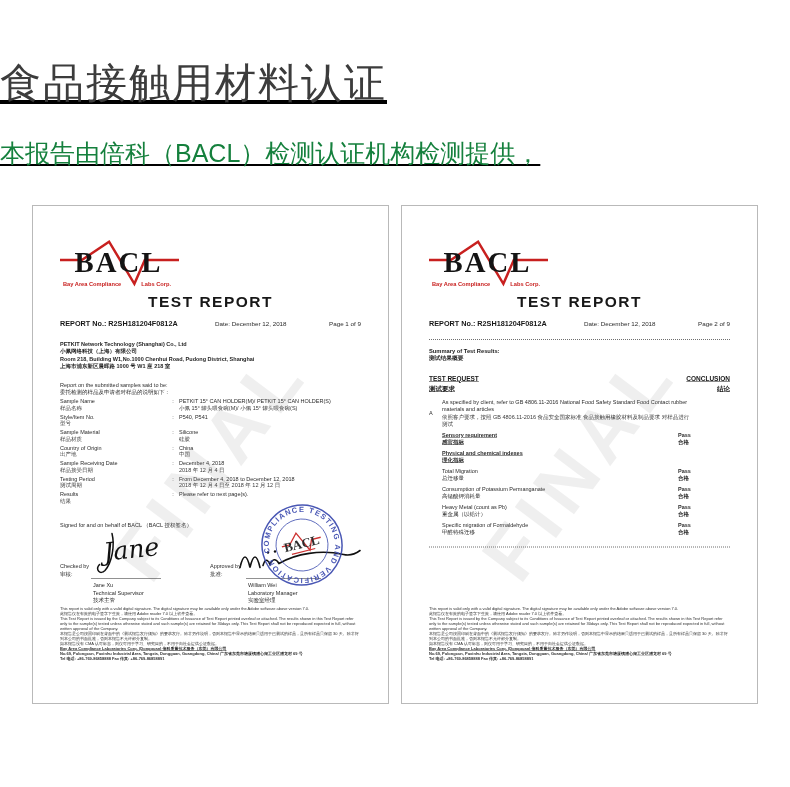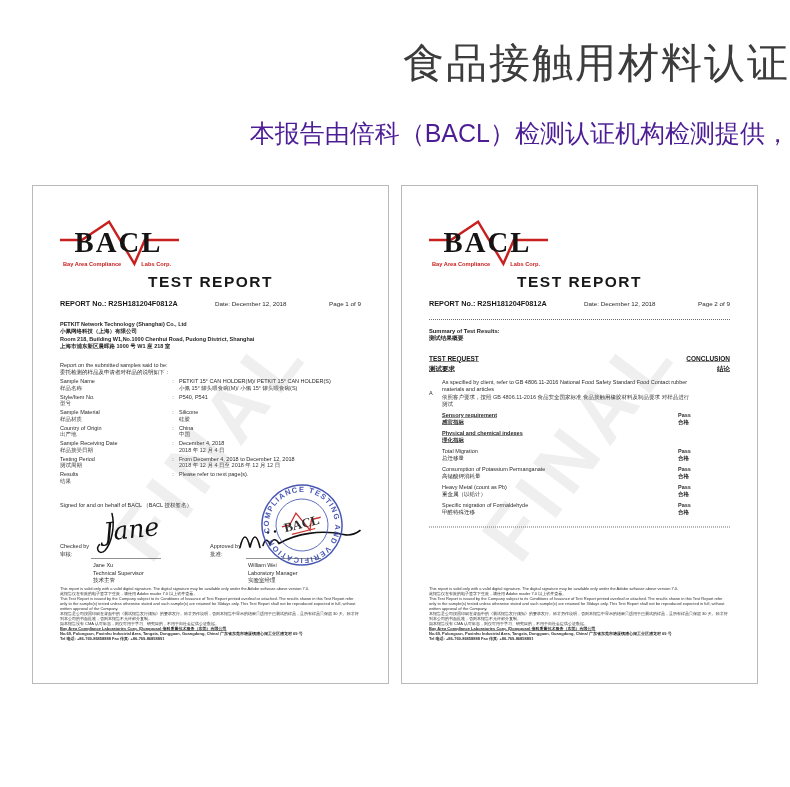--- a/index.html
+++ b/index.html
@@ -1,21 +1,21 @@
 <!DOCTYPE html>
 <html><head>
 <meta charset="utf-8">
 <style>
   * { margin:0; padding:0; box-sizing:border-box; }
   html,body { width:790px; background:#ffffff; font-family:"Liberation Sans", sans-serif; }
   body { height:787px; overflow:hidden; }
 
-  .page-header { text-align:right; padding-top:36px; }
+  .page-header { text-align:left; padding-top:56px;text-decoration:underline; }
   .page-title { font-size:41px; font-weight:500; color:#3c3c3c; letter-spacing:2px; }
-  .page-subtitle { margin-top:22px; font-size:25px; color:#4c1d95; line-height:40px; font-weight:400; }
+  .page-subtitle { margin-top:22px; font-size:25px; color:#15803d; line-height:40px; font-weight:400; }
 
   .cards { display:flex; justify-content:center; gap:12px; margin-top:32px; }
   .card { width:357px; height:499px; border:1px solid #b9b9b9; background:#fff; position:relative; overflow:hidden; }
   .doc { width:710px; height:994px; transform:scale(0.5); transform-origin:0 0; position:relative; padding:66px 54px 0; color:#2b2b2b; }
 
   .watermark { position:absolute; left:40px; top:430px; width:630px; text-align:center;
     font-size:150px; font-weight:bold; letter-spacing:18px; color:rgba(130,130,130,0.13);
     transform:rotate(-53deg); pointer-events:none; }
 
   .doc-title { text-align:center; font-size:31px; font-weight:bold; letter-spacing:3px; color:#171717; margin-top:6px; }

